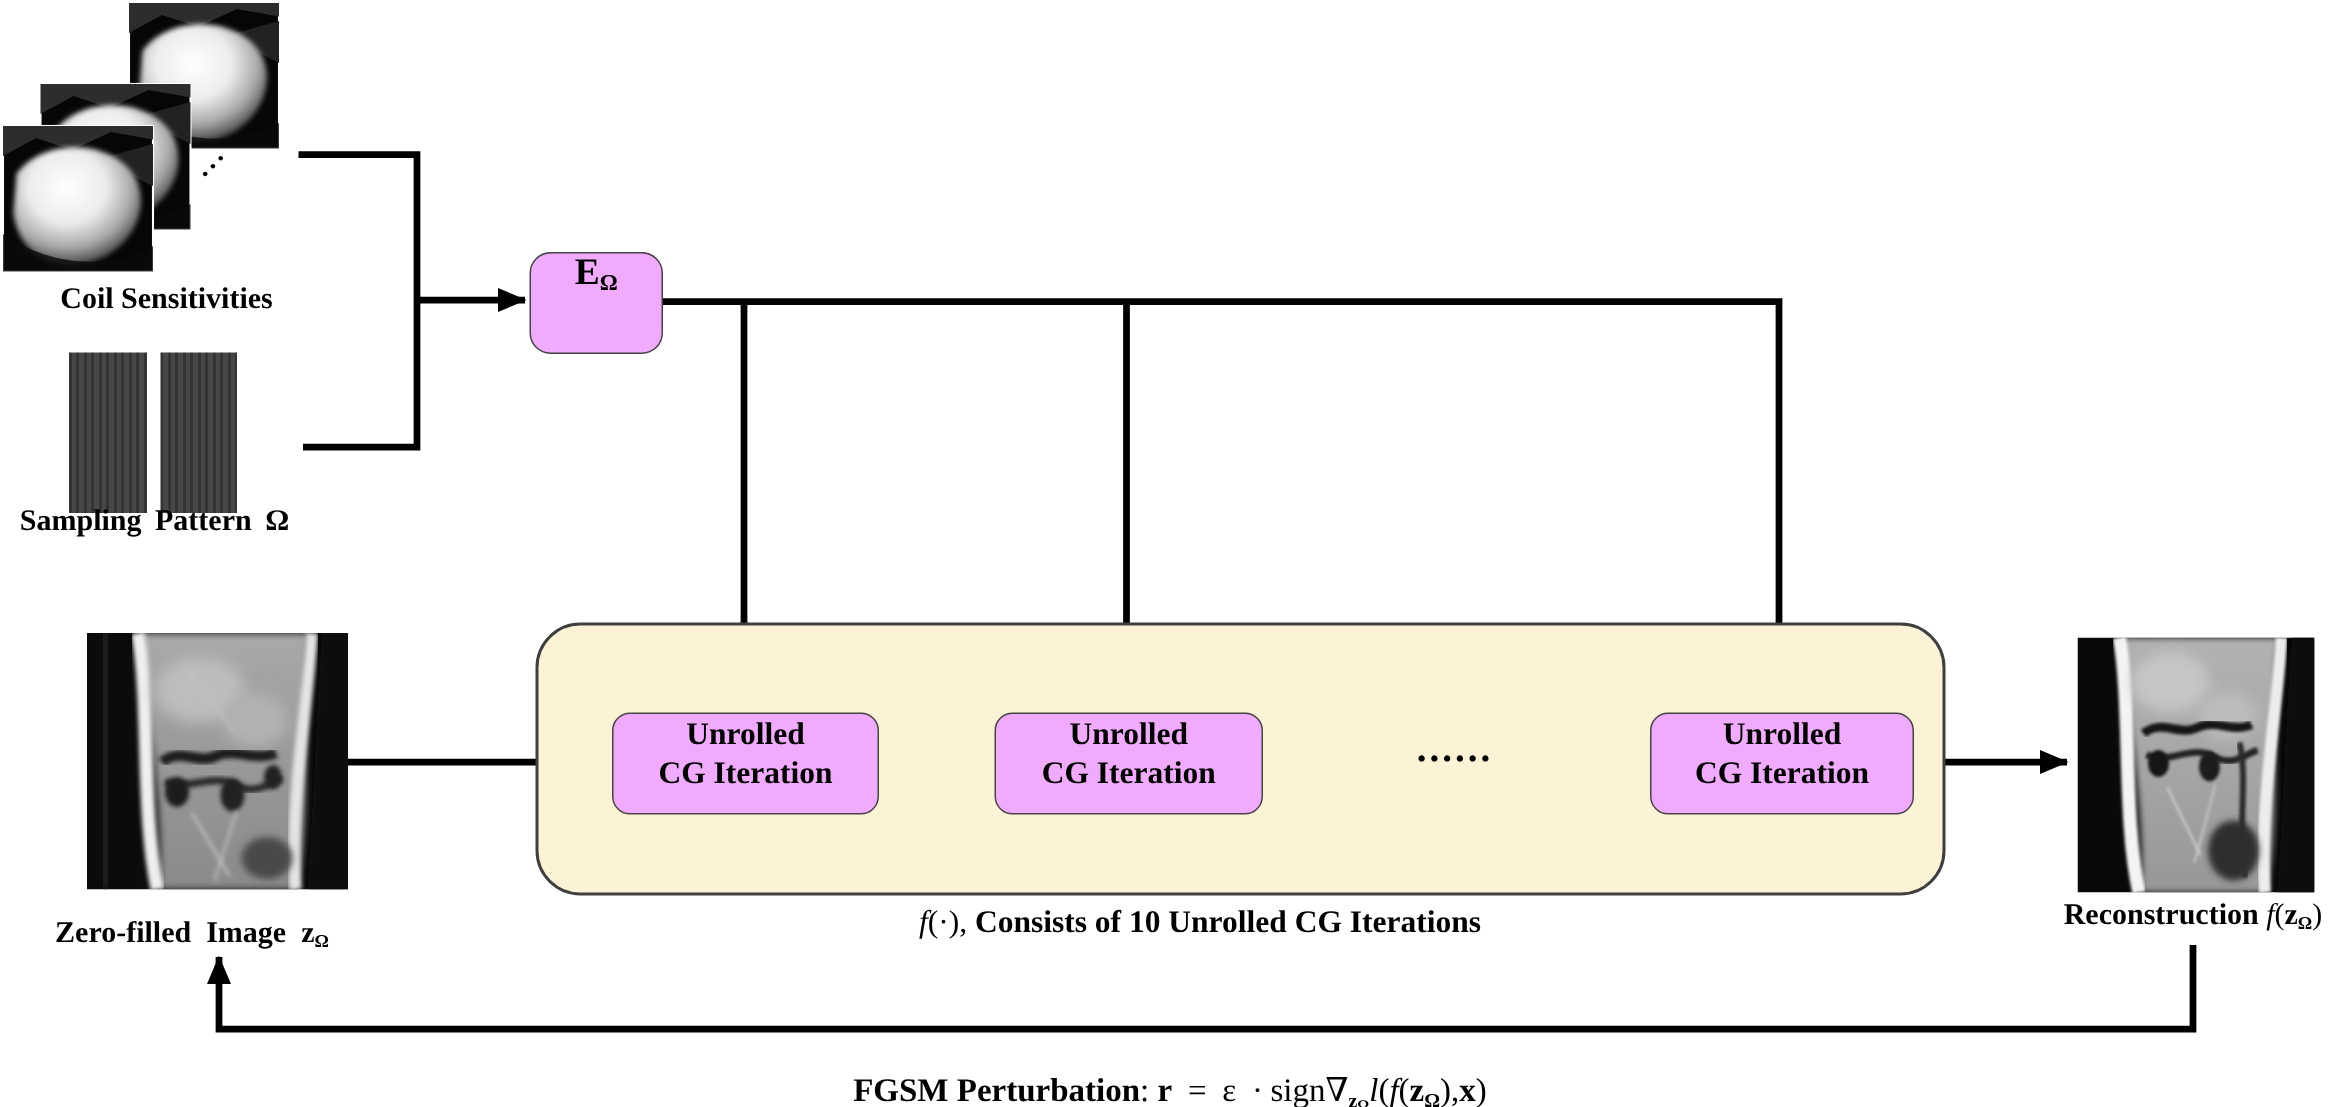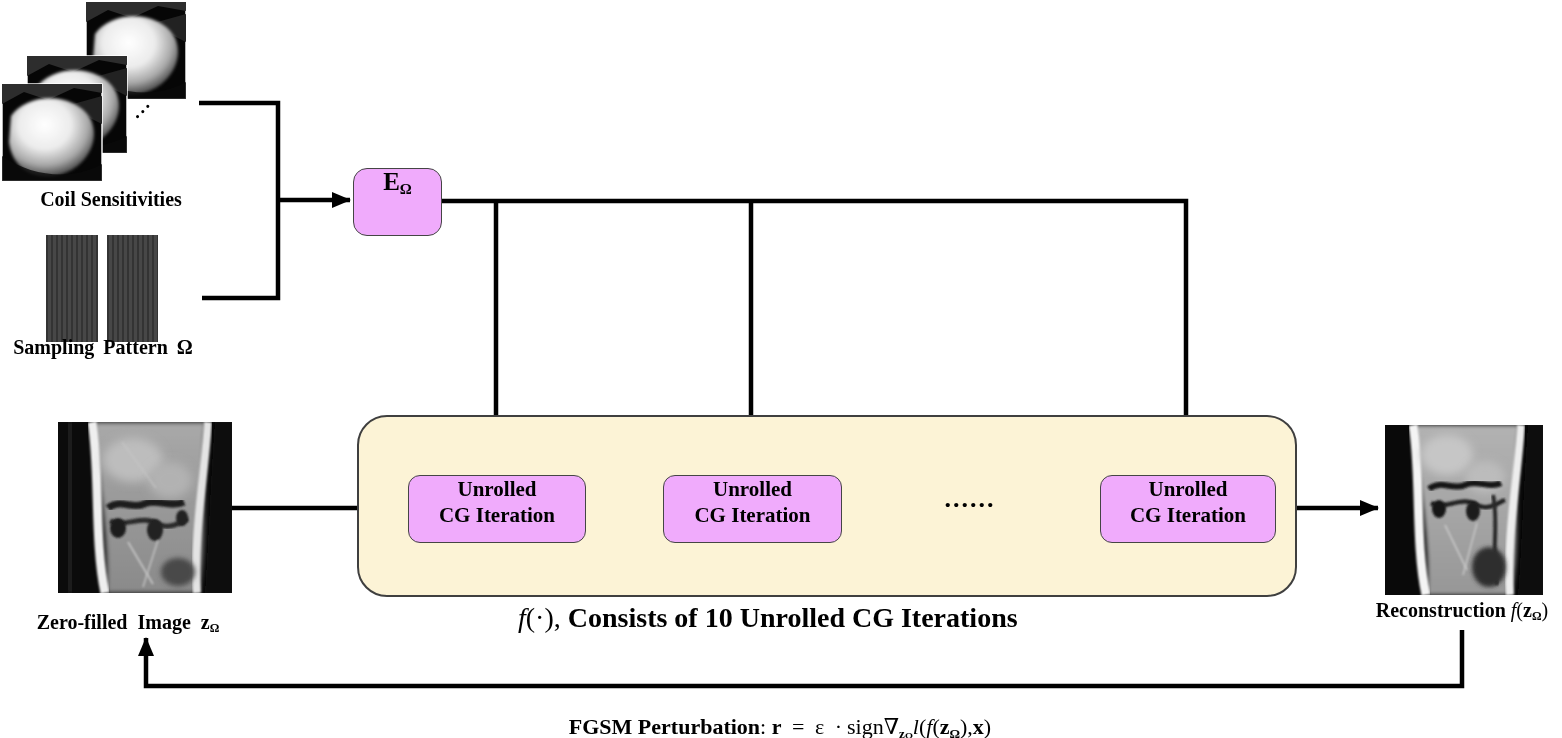--- a/index.html
+++ b/index.html
@@ -17,21 +17,21 @@
   .sub{font-size:0.6em;font-weight:700;vertical-align:-0.28em;}
   .subsub{font-size:0.75em;vertical-align:-0.22em;}
   .it{font-style:italic;font-weight:400;}
   .rg{font-weight:400;}
   .bd{font-weight:700;}
   .stripes{position:absolute;background:repeating-linear-gradient(90deg,#333333 0 2px,#474747 2px 5px);}
   .dots6{position:absolute;left:918px;top:482px;width:104px;height:34px;line-height:34px;
          text-align:center;font-weight:700;font-size:26px;letter-spacing:2px;}
   .coil-dots{position:absolute;left:127px;top:100px;width:34px;height:24px;text-align:center;
          font-weight:700;font-size:19px;transform:rotate(-45deg);letter-spacing:1px;}
-  .caption{position:absolute;left:518px;top:602px;width:600px;text-align:left;font-size:28px;}
+  .caption{position:absolute;left:500px;top:602px;width:600px;text-align:center;font-size:21px;}
   .formula{position:absolute;left:430px;top:697px;width:700px;text-align:center;font-size:22px;white-space:nowrap;margin-top:17px;}
   .formula .gap{margin:0 5px;}
 </style>
 </head>
 <body>
 
 <div class="canvas">
 
   <svg class="layer" width="1562" height="738">
     <defs>

